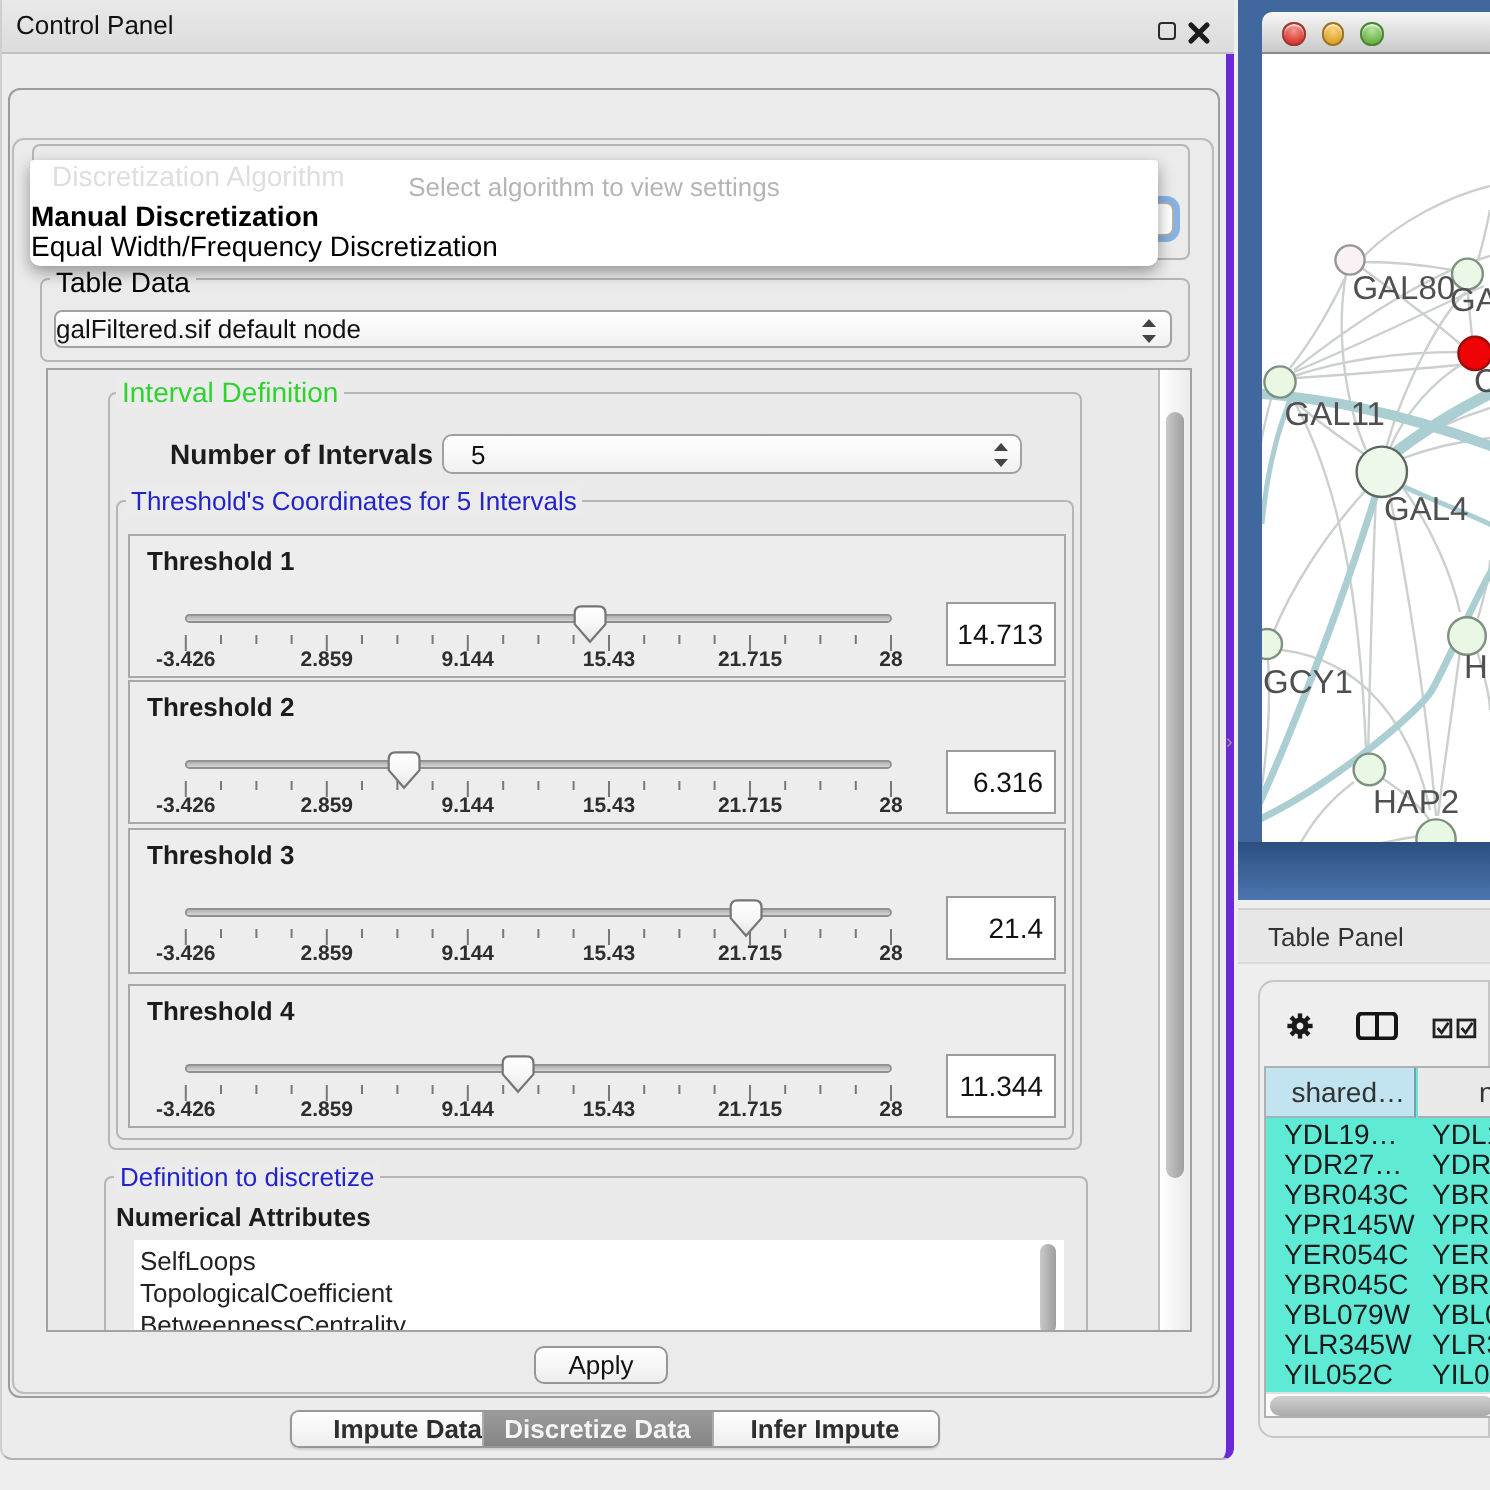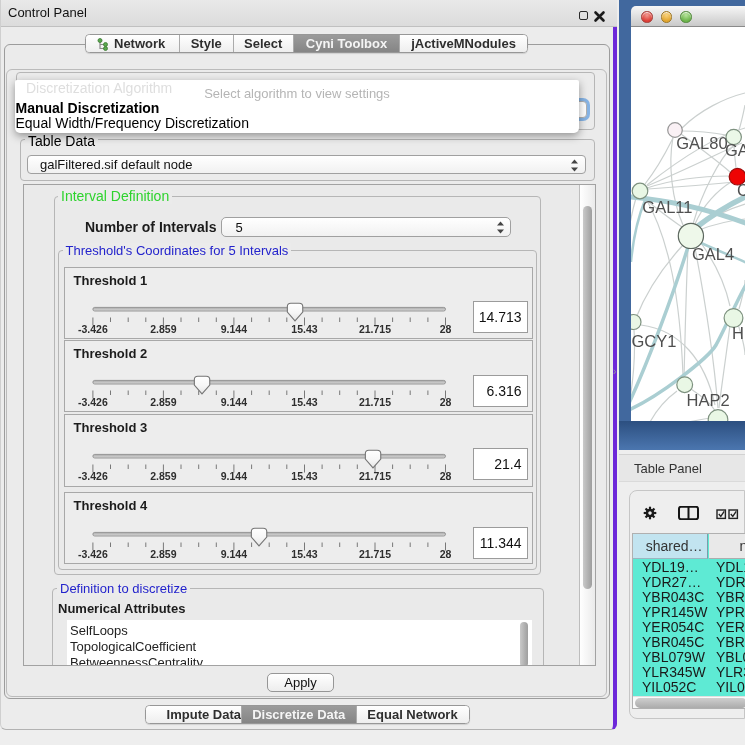--- a/index.html
+++ b/index.html
@@ -59,44 +59,32 @@
 </style></head><body>
 
 <div id="lwin">
 <div id="ltitle">Control Panel</div>
 <div id="fltico"></div>
 <svg class="abs" style="left:592px;top:10px" width="13" height="13">
       <path d="M2.5 2.5 L10.5 10.5 M10.5 2.5 L2.5 10.5" stroke="#1b1b1b" stroke-width="2.6" stroke-linecap="round"></path>
     </svg>
 <div id="outerp"></div>
 <div id="innerp"></div>
-<div class="seg" style="left:84px;top:34px">
-<div style="width:93px;padding-left:28px;text-align:left">Network<svg style="position:absolute;left:10px;top:2px" width="14" height="15">
-          <path d="M4 4 V 12 M4 7.5 H 9 M4 11.5 H 9" stroke="#8a8a8a" stroke-width="1.2" fill="none"></path>
-          <circle cx="4" cy="3.5" r="2" fill="#5aa84e" stroke="#3c7a33" stroke-width="0.8"></circle>
-          <circle cx="9.5" cy="7.5" r="2" fill="#5aa84e" stroke="#3c7a33" stroke-width="0.8"></circle>
-          <circle cx="9.5" cy="11.5" r="2" fill="#5aa84e" stroke="#3c7a33" stroke-width="0.8"></circle>
-        </svg></div>
-<div style="width:53.5px">Style</div>
-<div style="width:60.5px">Select</div>
-<div style="width:106px" class="sel">Cyni Toolbox</div>
-<div style="width:128px">jActiveMNodules</div>
-</div>
 <div class="gbox" style="left:15px;top:72px;width:579px;height:58px"></div>
 <div class="abs" style="left:500px;top:101px;width:86px;height:17px;background:#fff;border:1px solid #b0b0b0;border-radius:4px;box-shadow:0 0 0 3px rgba(100,160,225,0.75);z-index:10"></div>
 <div id="popup">
 <div class="abs" style="left:11px;top:0px;font-size:14px;color:#dedede;white-space:nowrap">Discretization Algorithm</div>
 <div class="abs" style="left:0;top:6px;width:564px;text-align:center;font-size:13px;color:#b5b5b5">Select algorithm to view settings</div>
 <div class="abs" style="left:0.5px;top:20px;font-size:14px;font-weight:bold;color:#000">Manual Discretization</div>
 <div class="abs" style="left:0.5px;top:34.5px;font-size:14px;color:#000">Equal Width/Frequency Discretization</div>
 </div>
 <div class="gbox" style="left:19px;top:138.5px;width:575px;height:42.5px">
       <div class="glab" style="top:-5.5px;font-size:14px">Table Data</div>
     </div>
-<div class="abs" style="left:26px;top:154.5px;width:559px;height:19px;background:linear-gradient(#ffffff,#f1f1f1);border:1px solid #a0a0a0;border-radius:4px;font-size:13px;color:#111;line-height:18px;padding-left:12px;z-index:19">galFiltered.sif default node<svg style="position:absolute;right:6px;top:3px" width="9" height="13">
+<div class="abs" style="left:26px;top:154.5px;width:559px;height:19px;background:linear-gradient(#ffffff,#f1f1f1);border:1px solid #a0a0a0;border-radius:4px;font-size:13px;color:#111;line-height:18px;padding-left:0;z-index:19">galFiltered.sif default node<svg style="position:absolute;right:6px;top:3px" width="9" height="13">
         <path d="M4.5 0.5 L8 4.5 L1 4.5 Z" fill="#444"></path>
         <path d="M4.5 12.5 L1 8.5 L8 8.5 Z" fill="#444"></path>
       </svg></div>
 <div id="scrollp">
 <div class="gbox" style="left:30px;top:11px;width:487px;height:379px">
         <div class="glab" style="color:#2ed32e;font-size:14px;left:3px">Interval Definition</div>
       </div>
 <div class="abs" style="left:61px;top:34px;font-size:14px;font-weight:bold;color:#1c1c1c">Number of Intervals</div>
 <div class="abs" style="left:196.5px;top:31.5px;width:290px;height:20px;background:linear-gradient(#ffffff,#f1f1f1);border:1px solid #a0a0a0;border-radius:5px;font-size:13px;color:#111;line-height:19px;padding-left:14px">5<svg style="position:absolute;right:5px;top:3.5px" width="9" height="13">
           <path d="M4.5 0.5 L8 4.5 L1 4.5 Z" fill="#444"></path>
@@ -226,21 +214,21 @@
       </div>
 <div class="vsb-track" style="left:491px;top:434.5px;width:16.5px;height:47px;background:#fff;border-left:none"></div>
 <div class="vsb-thumb" style="left:495.5px;top:436.5px;width:8.5px;height:45px"></div>
 <div class="vsb-track" style="left:554.5px;top:0;width:17px;height:480px"></div>
 <div class="vsb-thumb" style="left:559px;top:21px;width:9px;height:383px"></div>
 </div>
 <div id="applybtn">Apply</div>
 <div class="seg" style="left:143.5px;top:704.5px">
 <div style="width:95.5px">Impute Data</div>
 <div style="width:114.5px" class="sel">Discretize Data</div>
-<div style="width:113px">Equal Network</div>
+<div style="width:113px">Infer Impute</div>
 </div>
 </div>
 <div class="abs" style="left:613px;top:366px;font-size:10px;color:#999">›</div>
 <div id="bluep"></div>
 <div id="blueshade"></div>
 <div id="macwin"></div>
 <div class="tl" style="left:641px;background:radial-gradient(circle at 50% 30%, #f09a92, #dd3d35 70%);border:1px solid #a03430;box-shadow:inset 0 1px 1px rgba(255,255,255,0.8)"></div>
 <div class="tl" style="left:660.5px;background:radial-gradient(circle at 50% 30%, #f8d380, #e3a62e 70%);border:1px solid #9a7420;box-shadow:inset 0 1px 1px rgba(255,255,255,0.8)"></div>
 <div class="tl" style="left:680px;background:radial-gradient(circle at 50% 30%, #b8e49e, #6cb44a 70%);border:1px solid #4a8433;box-shadow:inset 0 1px 1px rgba(255,255,255,0.8)"></div>
 <div id="canvas"><svg width="114" height="394" font-family="Liberation Sans, sans-serif">

